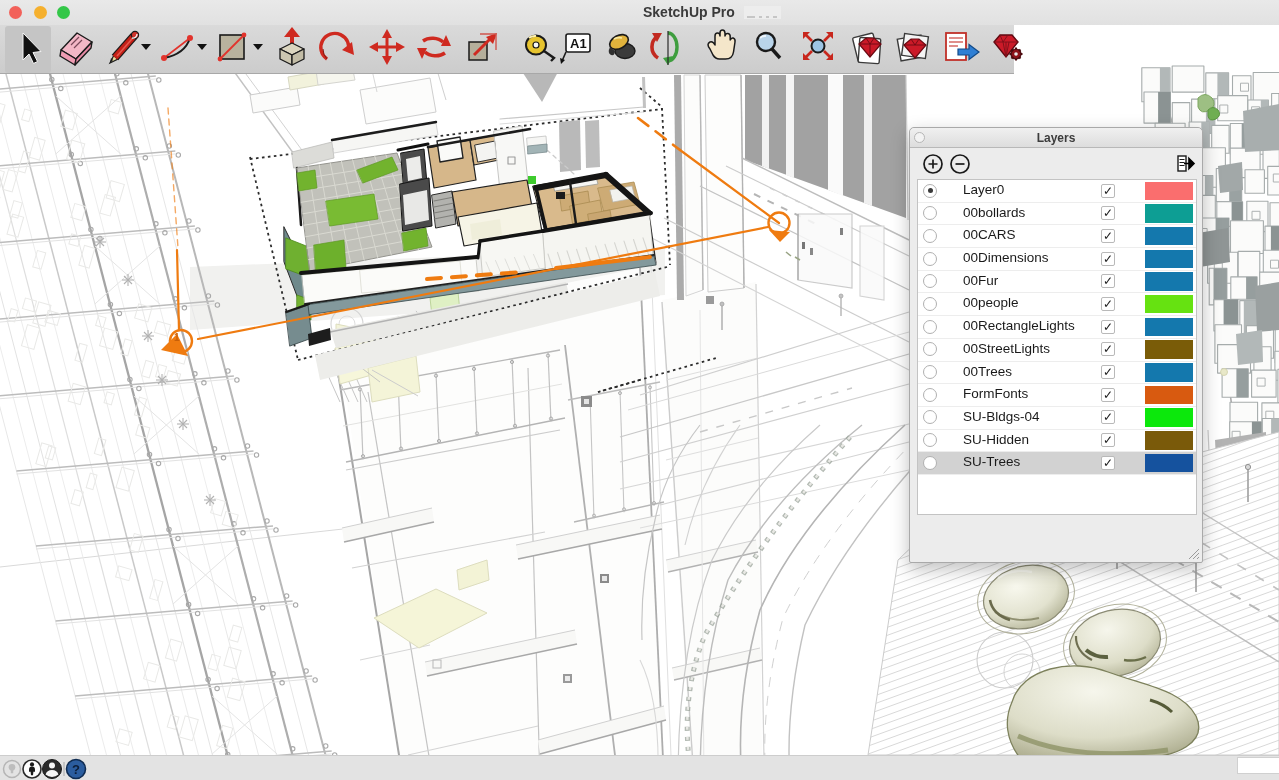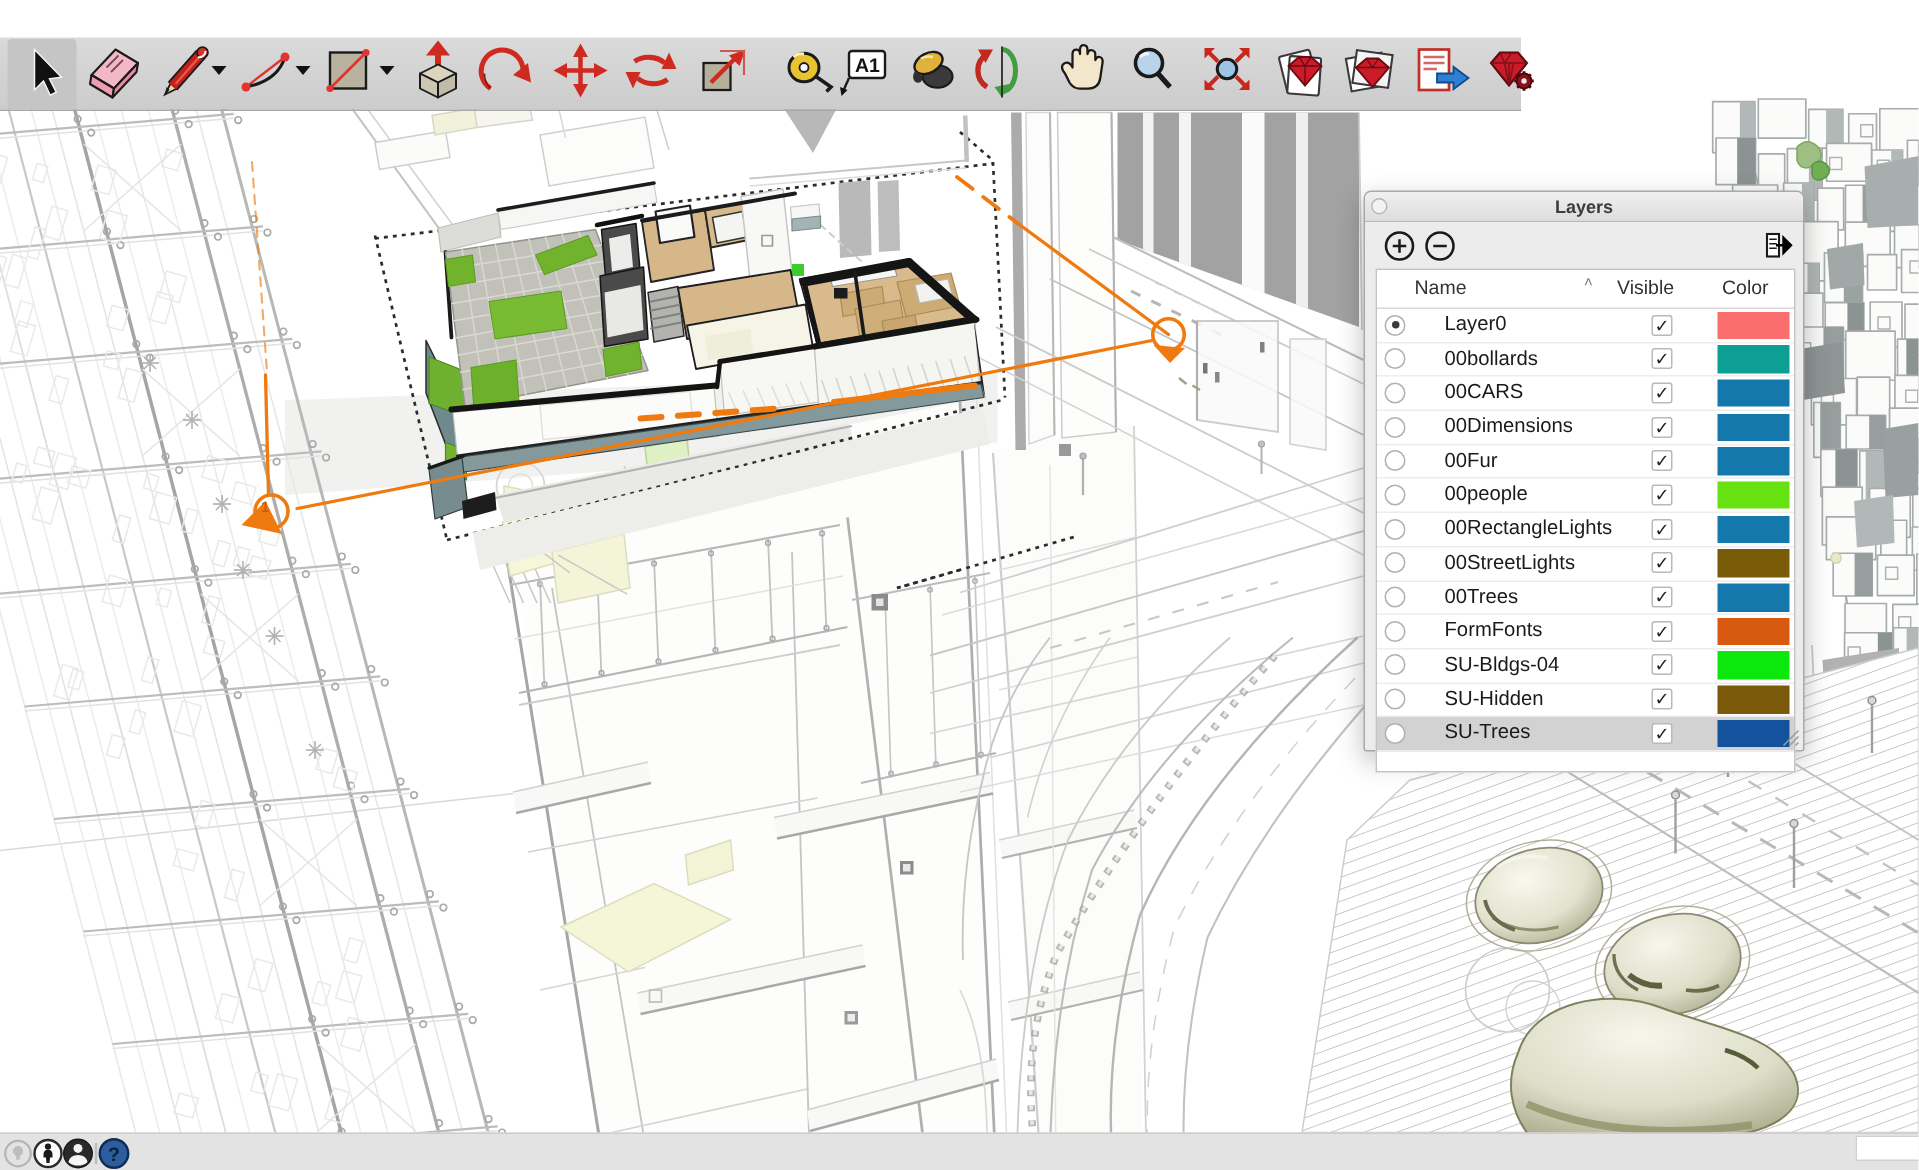--- a/index.html
+++ b/index.html
@@ -13,21 +13,21 @@
   #title{position:absolute;top:4px;left:643px;
     font-size:14px;font-weight:bold;color:#3a3a3a;}
   #redact{position:absolute;left:744px;top:6px;width:37px;height:13px;background:#ededed;}
   #toolbar{position:absolute;left:0;top:25px;width:1014px;height:49px;
     background:linear-gradient(#dadada,#cccccc);border-bottom:1px solid #a8a8a8;box-sizing:border-box;}
   #seltile{position:absolute;left:5px;top:1px;width:46px;height:47px;background:#c5c5c5;border-radius:3px;}
   #statusbar{position:absolute;left:0;top:755px;width:1279px;height:25px;
     background:#e3e3e3;border-top:1px solid #cdcdcd;box-sizing:border-box;}
   #measurebox{position:absolute;left:1237px;top:757px;width:42px;height:15px;background:#ffffff;border:1px solid #d0d0d0;}
   
-  #layers{position:absolute;left:909px;top:127px;width:294px;height:374px;
+  #layers{position:absolute;left:909px;top:127px;width:294px;height:436px;
     background:#ececec;border:1px solid #a9a9a9;border-radius:5px 5px 2px 2px;
     box-shadow:0 6px 18px rgba(0,0,0,0.25);box-sizing:border-box;}
   #ltitle{position:absolute;left:0;top:0;width:100%;height:20px;
     background:linear-gradient(#f0f0f0,#dddddd);border-bottom:1px solid #b8b8b8;
     border-radius:5px 5px 0 0;box-sizing:border-box;}
   #ltitle span{display:block;text-align:center;font-size:12px;font-weight:bold;color:#3c3c3c;line-height:20px;}
   #lclose{position:absolute;left:4px;top:4px;width:11px;height:11px;border-radius:50%;
     border:1px solid #b6b6b6;background:#f3f3f3;box-sizing:border-box;}
   #ltable{position:absolute;left:7px;top:51px;width:280px;height:336px;background:#ffffff;
     border:1px solid #c3c3c3;box-sizing:border-box;font-size:13.5px;color:#1a1a1a;}
@@ -693,20 +693,29 @@
 <line x1="427.0" y1="279.0" x2="523.0" y2="272.0" stroke="#ef7b10" stroke-width="4" stroke-dasharray="14 11"></line>
 <line x1="556.0" y1="268.0" x2="650.0" y2="257.0" stroke="#ef7b10" stroke-width="4"></line>
 <circle cx="181.0" cy="341.0" r="11" fill="none" stroke="#ef7b10" stroke-width="2.4"></circle>
 <polygon points="161.0,350.0 177.0,334.0 188.0,356.0" fill="#ef7b10" stroke="none" stroke-width="1"></polygon>
 <text x="174" y="341" font-size="10" font-weight="bold" fill="#c85f08" font-family="Liberation Sans">1</text>
 <circle cx="779.0" cy="223.0" r="10.5" fill="none" stroke="#ef7b10" stroke-width="2.4"></circle>
 <polygon points="769.0,230.0 790.0,232.0 780.0,242.0" fill="#ef7b10" stroke="none" stroke-width="1"></polygon>
 </g>
 </svg>
 
+  <div id="titlebar">
+    <div id="title">SketchUp Pro</div>
+    <div id="redact"><svg width="37" height="13">
+          <path d="M3,10 h8 M15,10 h3 M22,10 h3 M29,10 h4" stroke="#b9b9b9" stroke-width="1.6" fill="none"></path>
+        </svg></div>
+    <div class="tl" style="left:8.5px;background:#f2615a;"></div>
+    <div class="tl" style="left:33.5px;background:#f5b02e;"></div>
+    <div class="tl" style="left:56.5px;background:#33c748;"></div>
+  </div>
   <div id="toolbar">
     <div id="seltile"></div>
     <svg id="icons49" width="1279" height="49" viewBox="0 0 1279 49">
 <path d="M23,8 L23,35 L29,29 L33.5,38.5 L37.5,36.5 L33,27.5 L41,26.5 Z" fill="#111" stroke="#f5f5f5" stroke-width="1"></path>
 <g stroke="#1a1a1a" stroke-width="1.4" stroke-linejoin="round">
           <polygon points="61,25 77,8 92,17 76,34" fill="#f3b7c6"></polygon>
           <polygon points="61,25 76,34 75,40 60,31" fill="#ef9cb3"></polygon>
           <polygon points="76,34 92,17 91,23 75,40" fill="#e98ba6"></polygon>
           <path d="M71,20 l8,-8 M74,23 l8,-8" stroke="#7a4a5a" stroke-width="1.2"></path>
         </g>
@@ -880,26 +889,20 @@
       <path d="M18.5 16 H27.5 M23 11.5 V20.5" stroke="#1a1a1a" stroke-width="1.7"></path>
       <circle cx="50" cy="16" r="9" fill="none" stroke="#1a1a1a" stroke-width="1.7"></circle>
       <path d="M45.5 16 H54.5" stroke="#1a1a1a" stroke-width="1.7"></path>
       <g transform="translate(268,7)">
         <rect x="0" y="1" width="8" height="15" fill="#ffffff" stroke="#1a1a1a" stroke-width="1.4"></rect>
         <path d="M1.5 4.5 h5 M1.5 7.5 h5 M1.5 10.5 h5" stroke="#1a1a1a" stroke-width="1"></path>
         <path d="M6 8.5 L15 8.5 M11 3.5 L16 8.5 L11 13.5 Z" fill="#000" stroke="#000" stroke-width="1.6"></path>
       </g>
     </svg>
     <div id="ltable">
-      <div class="hdr">
-        <span style="position:absolute;left:25px;top:4px;">Name</span>
-        <span style="position:absolute;left:138px;top:3px;color:#777;font-size:10px;">˄</span>
-        <span style="position:absolute;left:160px;top:4px;">Visible</span>
-        <span style="position:absolute;left:230px;top:4px;">Color</span>
-      </div>
       <div class="row">
           <div class="radio on"></div>
           <span class="nm">Layer0</span>
           <div class="chk">✓</div>
           <div class="chip" style="background:#fa6e6e;"></div>
         </div>
       <div class="row">
           <div class="radio"></div>
           <span class="nm">00bollards</span>
           <div class="chk">✓</div>

